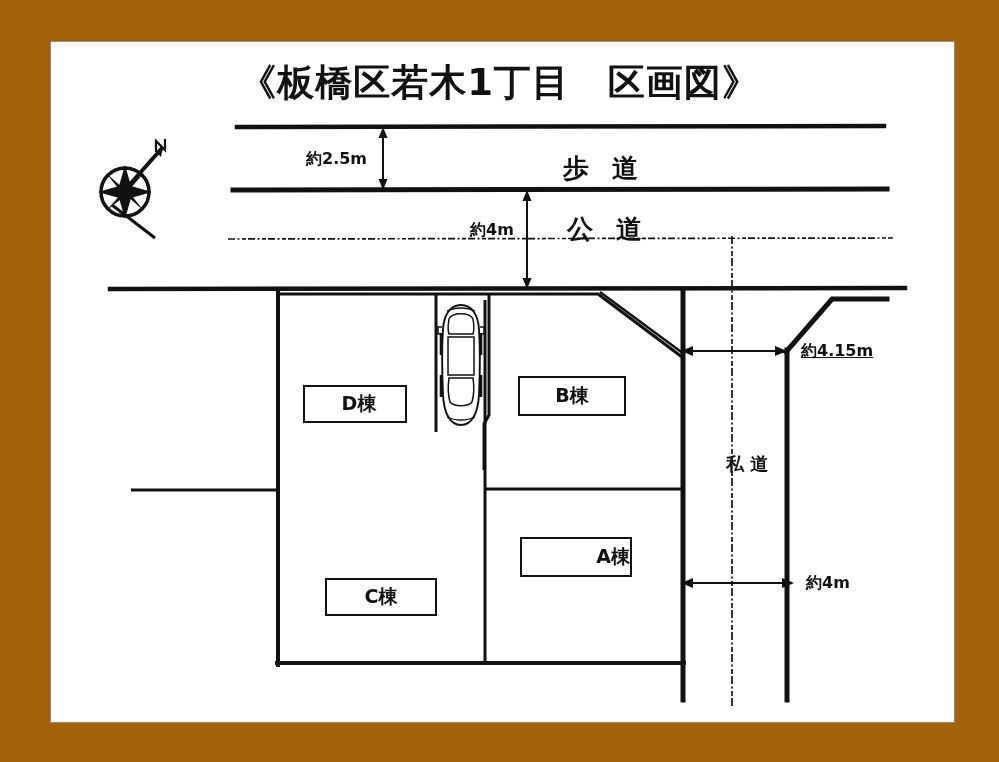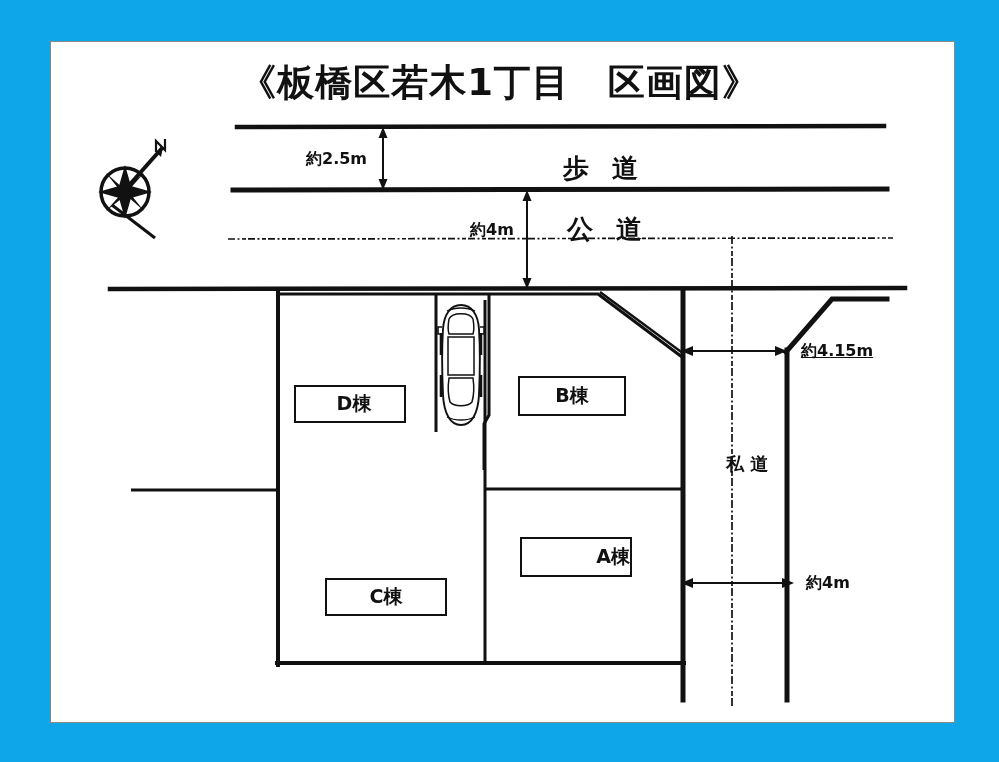--- a/index.html
+++ b/index.html
@@ -14,21 +14,21 @@
     font-family: "DejaVu Sans", "Liberation Sans", sans-serif;
     position: relative;
     overflow: hidden;
   }
   #page {
     position: absolute;
     left: 0;
     top: 0;
     width: 999px;
     height: 762px;
-    background: #0ea5e9;
+    background: #a16207;
   }
   
   #frame {
     position: absolute;
     left: 50px;
     top: 41px;
     width: 905px;
     height: 682px;
     border: 1.5px solid #8a8a8a;
     box-sizing: border-box;
@@ -231,29 +231,29 @@
   <div class="maplabel dim-label" style="left:470px; top:222px;">約4m</div>
 
   <div class="maplabel road-label" style="left:567px; top:216px;">公 道</div>
 
   <div class="maplabel dim-label" style="left:801px; top:343px;text-decoration:underline;">約4.15m</div>
 
   <div class="maplabel dim-label" style="left:806px; top:575px;">約4m</div>
 
   <div class="vert-label" style="left:708px; top:452px;margin-left:18px;">私 道</div>
 
-  <div class="bldg-box" style="left:294px; top:385px; width:112px; height:38px;padding-left:8px;">
+  <div class="bldg-box" style="left:303px; top:385px; width:104px; height:38px;padding-left:8px;">
     <span>D棟</span>
   </div>
 
   <div class="bldg-box" style="left:518px; top:376px; width:108px; height:40px;">
     <span>B棟</span>
   </div>
 
-  <div class="bldg-box" style="left:325px; top:578px; width:122px; height:38px;">
+  <div class="bldg-box" style="left:325px; top:578px; width:112px; height:38px;">
     <span>C棟</span>
   </div>
 
   <div class="bldg-box" style="left:520px; top:537px; width:112px; height:40px;justify-content:flex-end;">
     <span>A棟</span>
   </div>
 
 </div>
 
 </body></html>

